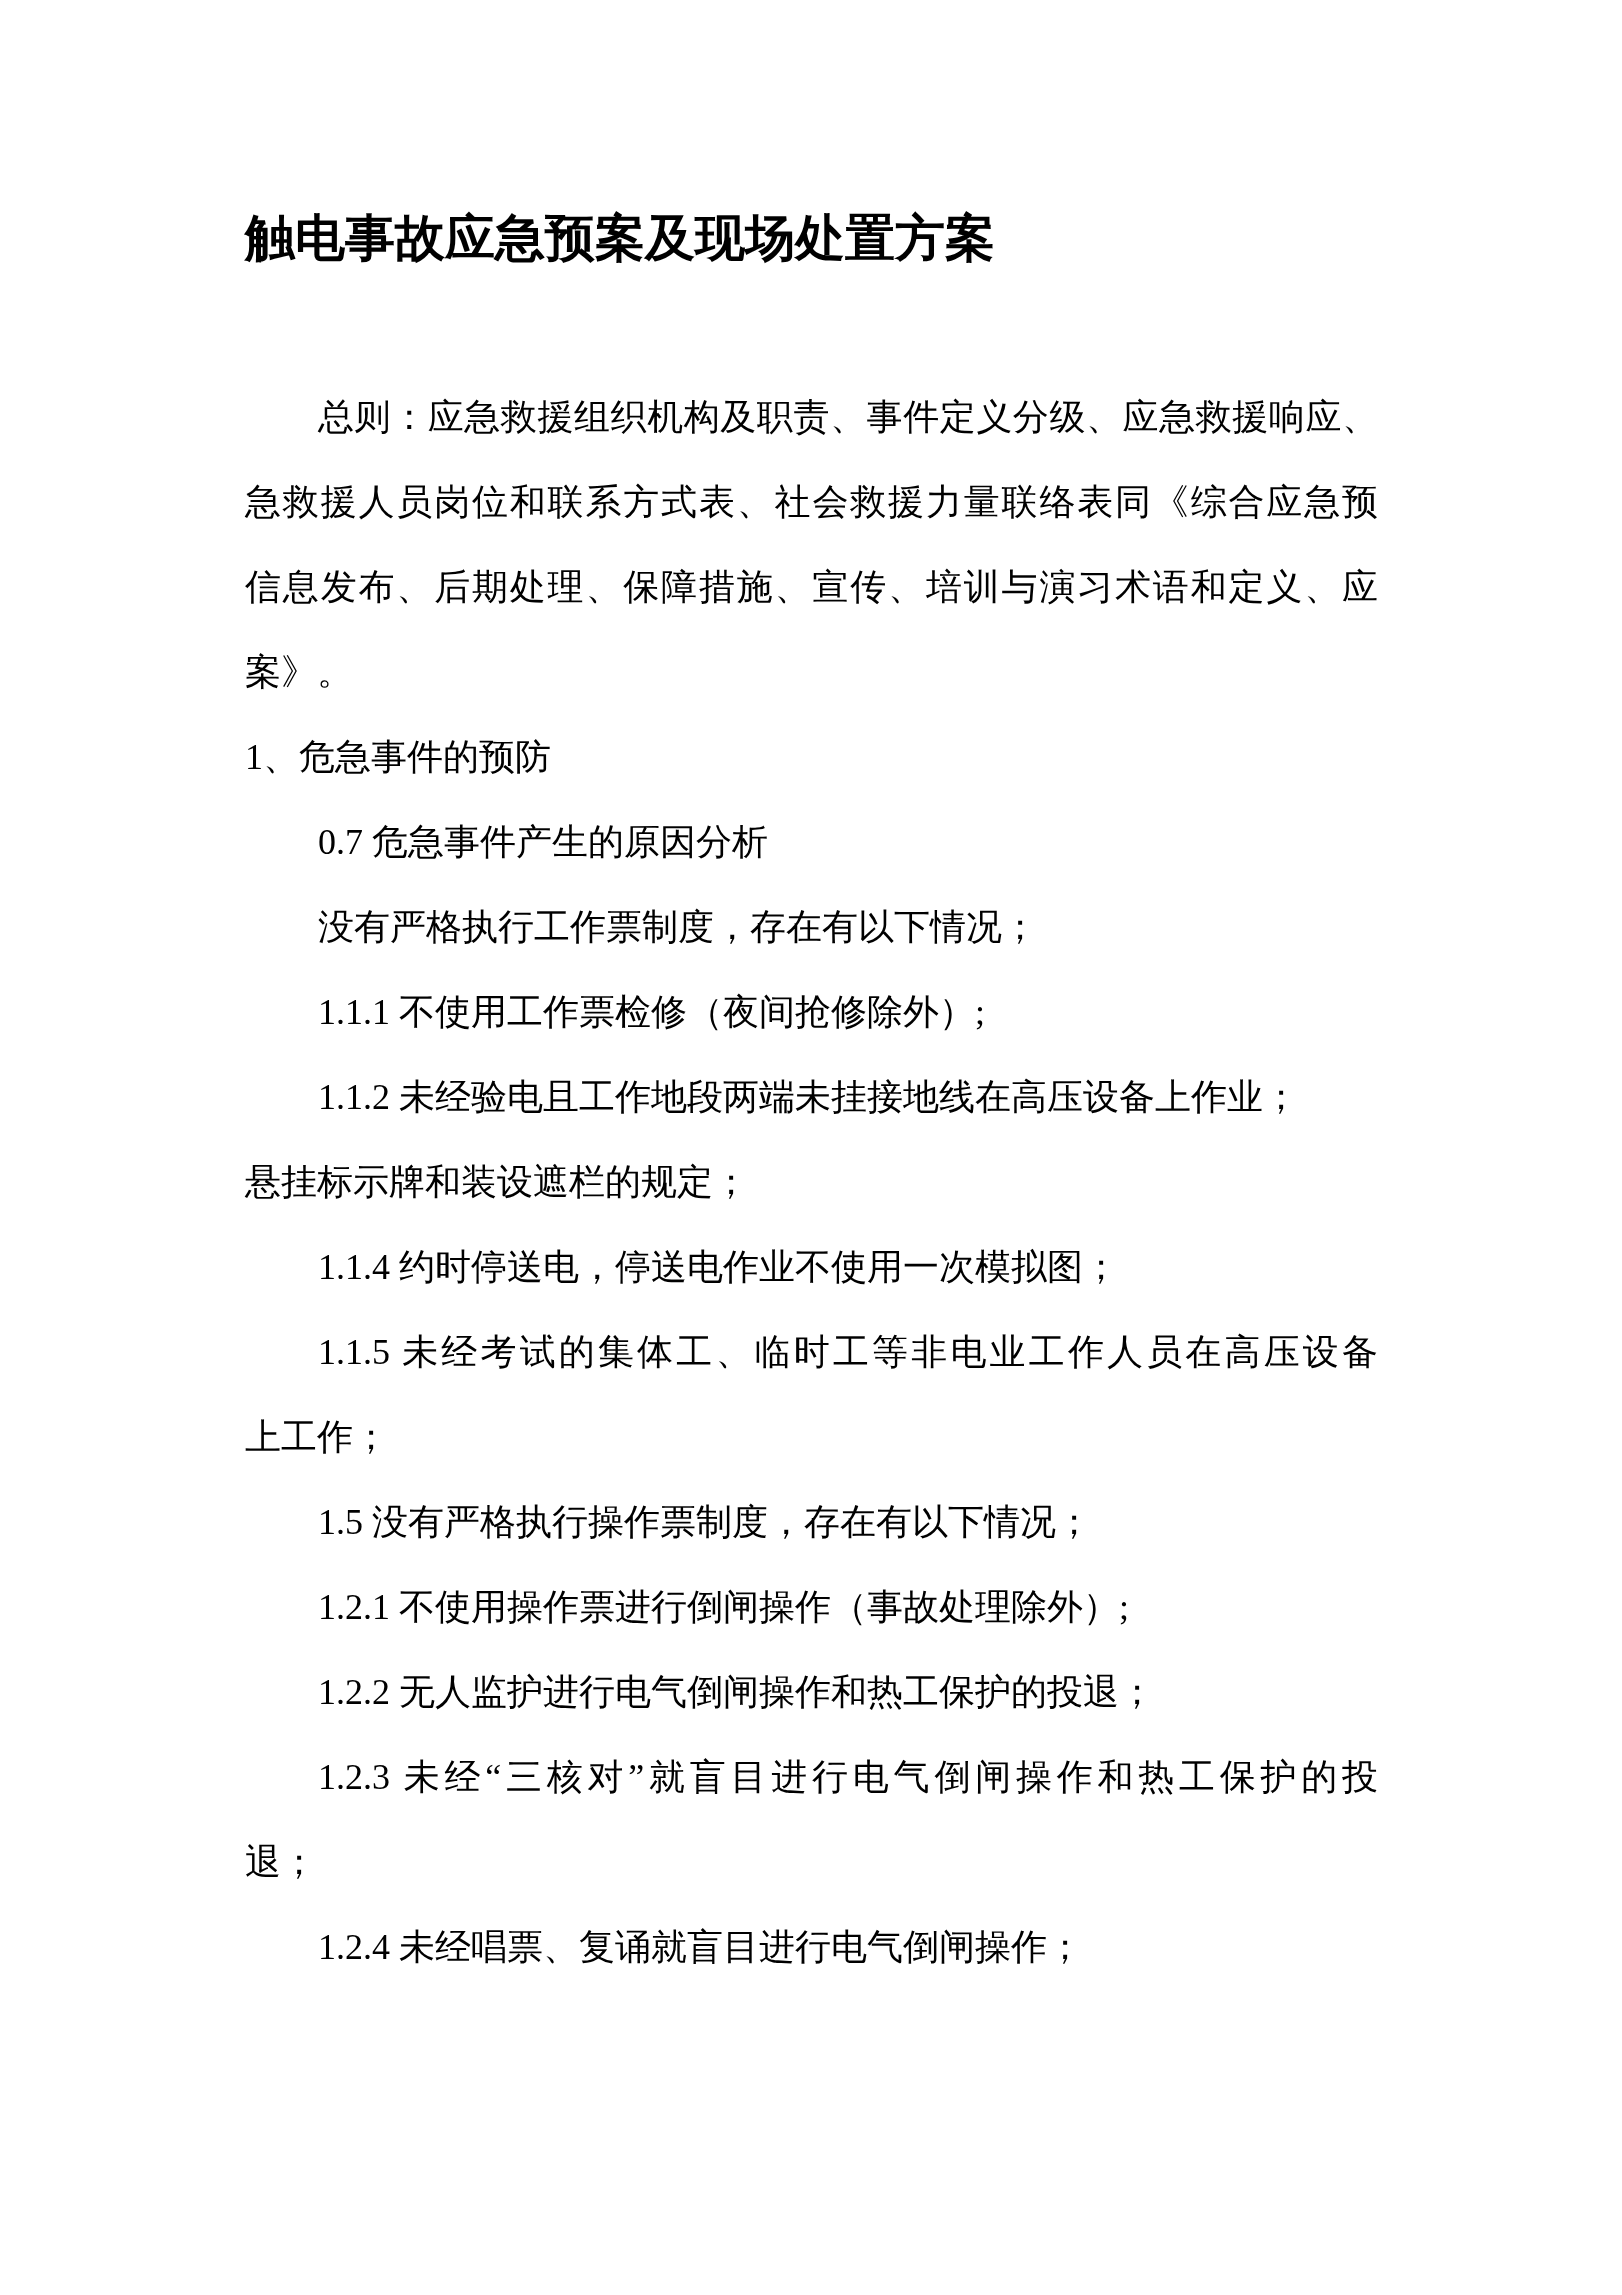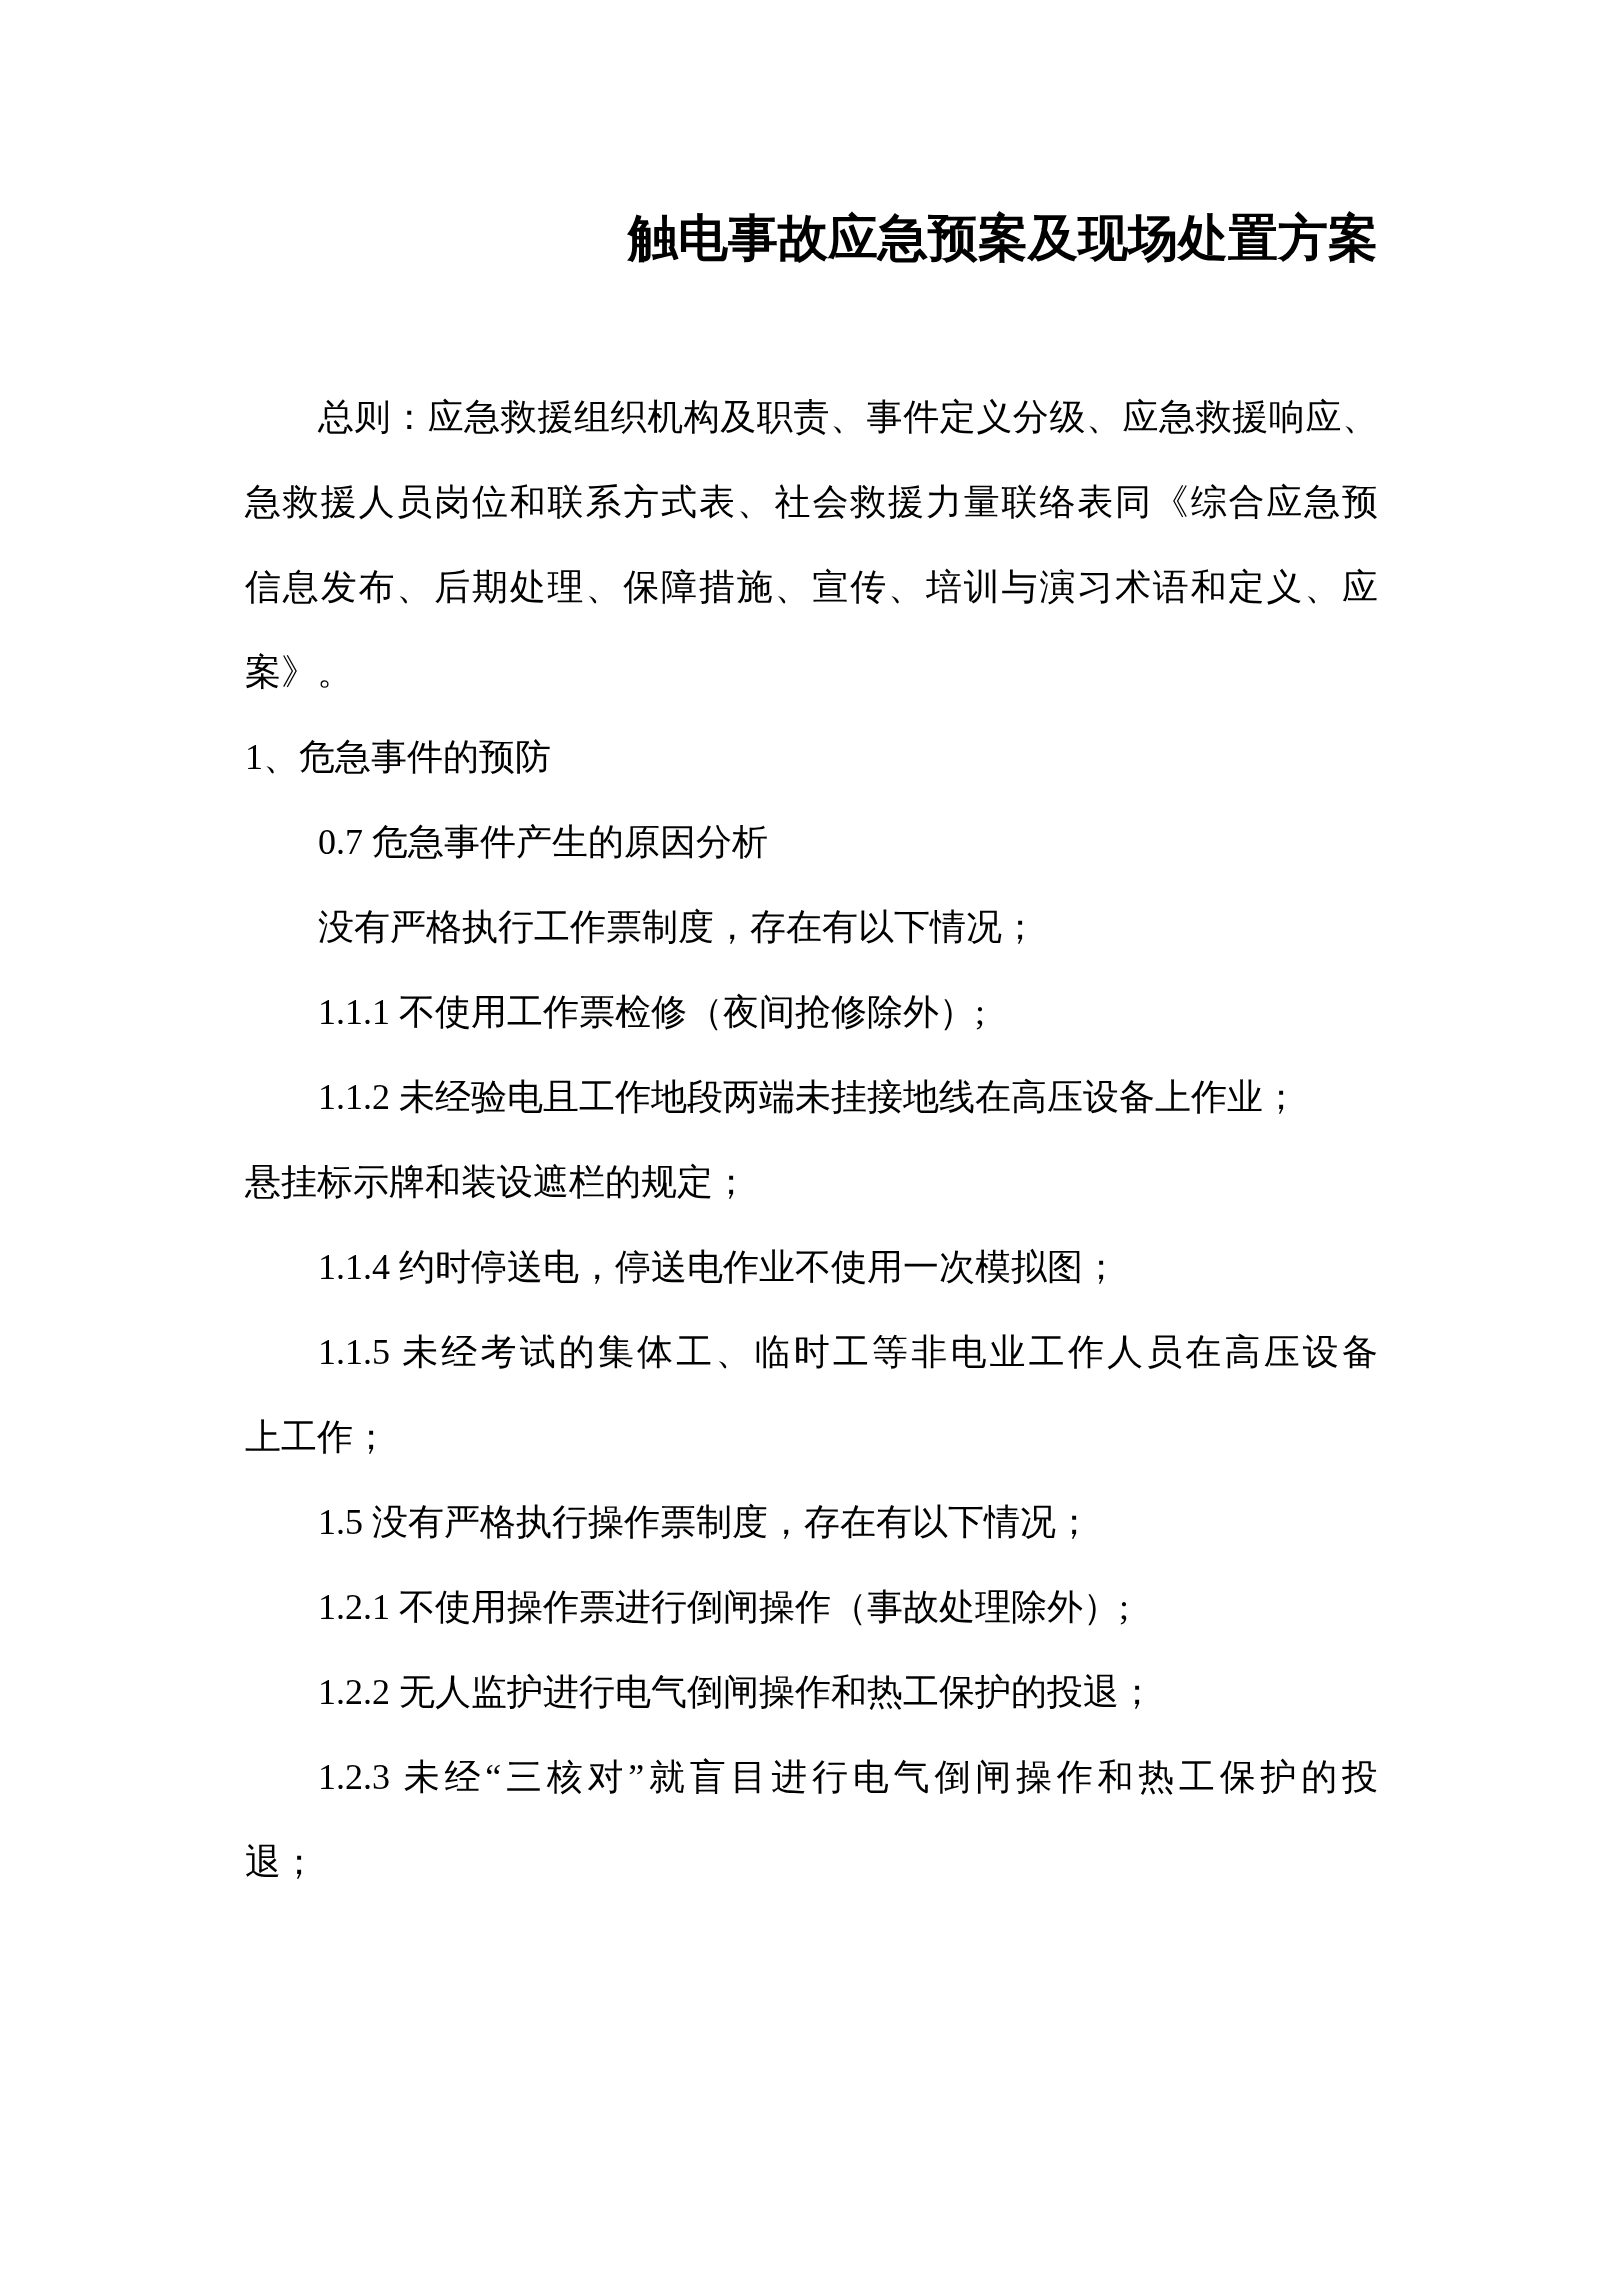--- a/index.html
+++ b/index.html
@@ -18,21 +18,21 @@
   }
   .doc-title {
     position: absolute;
     left: 245px;
     top: 196px;
     width: 1133px;
     height: 85px;
     line-height: 85px;
     font-size: 50px;
     font-weight: bold;
-    text-align: right;
+    text-align: left;
     white-space: nowrap;
   }
   .content {
     position: absolute;
     left: 245px;
     top: 375px;
     width: 1133px;
   }
   .line {
     height: 85px;
@@ -71,16 +71,17 @@
     <div class="line indent">1.1.2 未经验电且工作地段两端未挂接地线在高压设备上作业；</div>
     <div class="line">悬挂标示牌和装设遮栏的规定；</div>
     <div class="line indent">1.1.4 约时停送电，停送电作业不使用一次模拟图；</div>
     <div class="line indent fill">1.1.5 未经考试的集体工、临时工等非电业工作人员在高压设备</div>
     <div class="line">上工作；</div>
     <div class="line indent">1.5 没有严格执行操作票制度，存在有以下情况；</div>
     <div class="line indent">1.2.1 不使用操作票进行倒闸操作（事故处理除外）;</div>
     <div class="line indent">1.2.2 无人监护进行电气倒闸操作和热工保护的投退；</div>
     <div class="line indent fill">1.2.3 未经“三核对”就盲目进行电气倒闸操作和热工保护的投</div>
     <div class="line">退；</div>
+    <div class="line indent">1.2.4 未经唱票、复诵就盲目进行电气倒闸操作；</div>
   </div>
 
 </div>
 
 
 </body></html>

